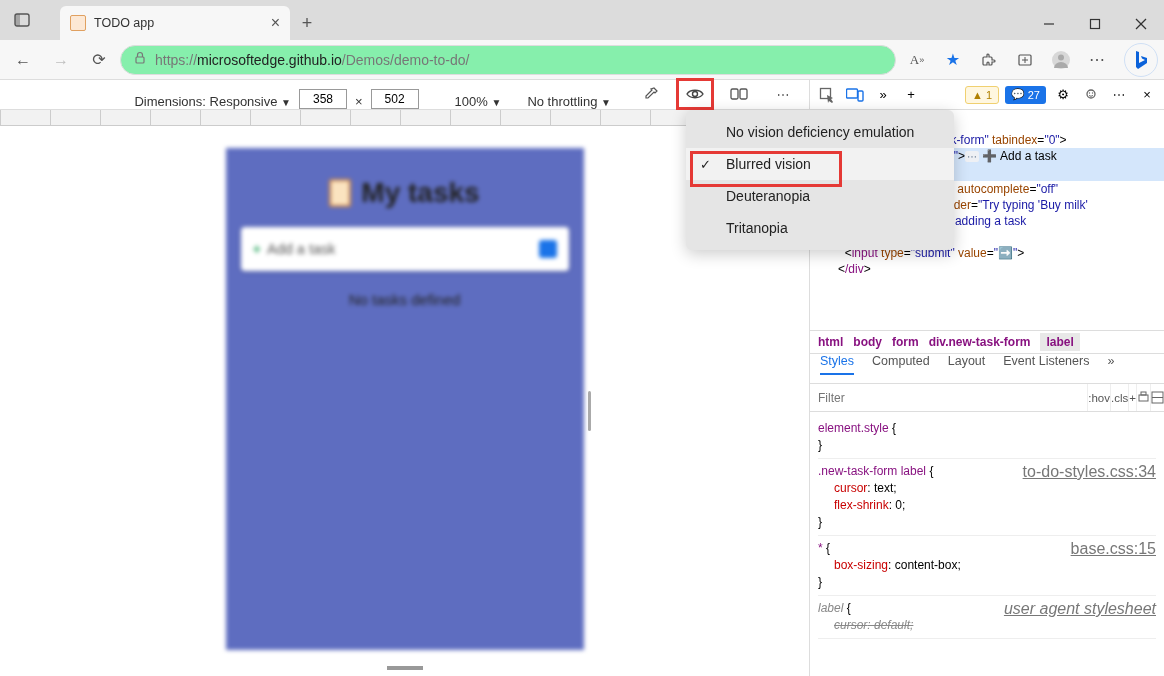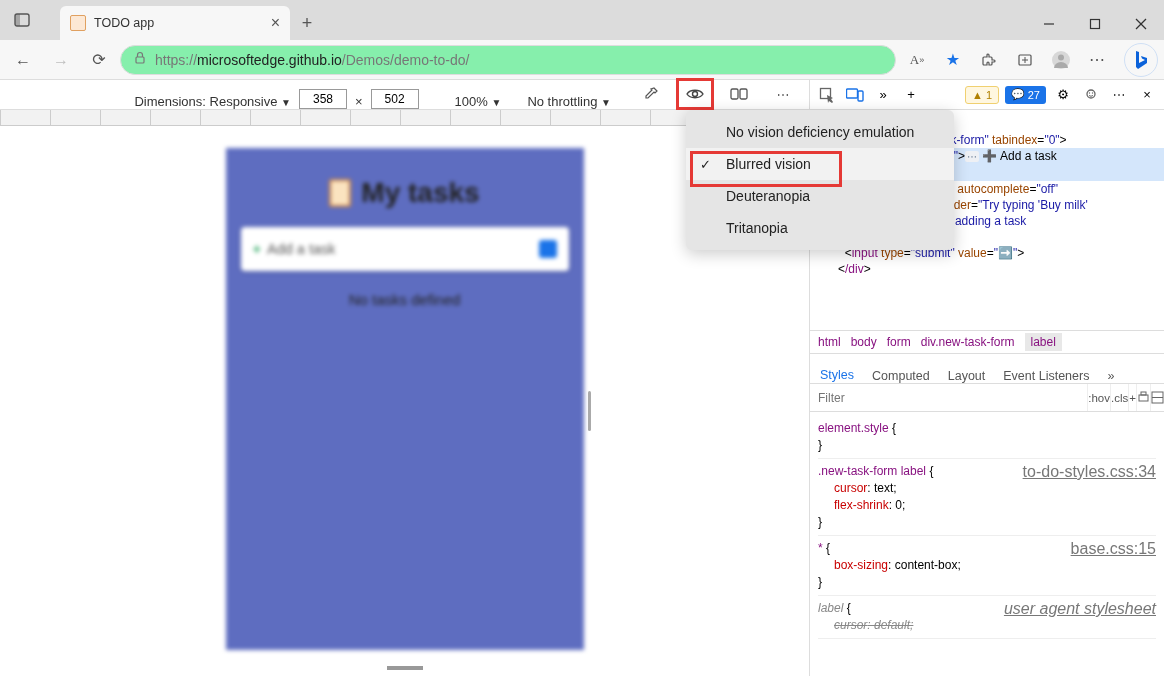--- a/index.html
+++ b/index.html
@@ -69,23 +69,23 @@
   .dom { flex: 0 0 auto; padding: 6px 0 6px 8px; font-family: Consolas, monospace; font-size: 12px; line-height: 16px; overflow: hidden; height: 220px; }
   .dom .ln { white-space: pre; }
   .t-tag { color: #881280; }
   .t-attr { color: #994500; }
   .t-val { color: #1a1aa6; }
   .dom .hl { background: #d4e6fb; }
   .dom .expander { color: #5b708b; background:#eef0f4; border-radius:2px; padding:0 2px; font-size:10px;}
 
   .breadcrumb { height: 24px; border-top: 1px solid #ddd; border-bottom: 1px solid #ddd; display:flex; align-items:center; font-size: 12px; color: #777; padding: 0 8px; gap: 10px; }
   .breadcrumb .sel { background: #e8e8e8; padding: 2px 6px; color: #881280;}
-  .breadcrumb span { color: #881280; }
-
-  .subtabs { height: 30px; display:flex; align-items:flex-end; padding: 0 10px; gap: 18px; font-size: 12.5px; color: #555; border-bottom: 1px solid #ddd;}
+  .breadcrumb span { color: #881280; font-weight: bold; }
+
+  .subtabs { height: 30px; display:flex; align-items:flex-start; padding: 0 10px; gap: 18px; font-size: 12.5px; color: #555; border-bottom: 1px solid #ddd;}
   .subtabs .active { color: #1a73e8; border-bottom: 2px solid #1a73e8; padding-bottom: 5px; margin-bottom: -6px;}
 
   .filterbar { height: 28px; border-bottom: 1px solid #ddd; display:flex; align-items:center; }
   .filterbar input { flex:1; border:none; outline:none; font-size:12px; padding: 0 8px; height: 100%;}
   .filterbar .fbtn { padding: 0 0; font-size: 11.5px; color:#555; border-left:1px solid #eee; height:100%; display:flex; align-items:center;}
 
   .styles { flex: 1; overflow: auto; font-family: Consolas, monospace; font-size: 12px; padding: 4px 8px; line-height: 17px;}
   .rule { border-bottom: 1px solid #eee; padding: 4px 0; position: relative;}
   .rule .src { position:absolute; right:0; top:4px; color:#777; font-size:16px; text-decoration: underline;}
   .prop { padding-left: 16px; }

